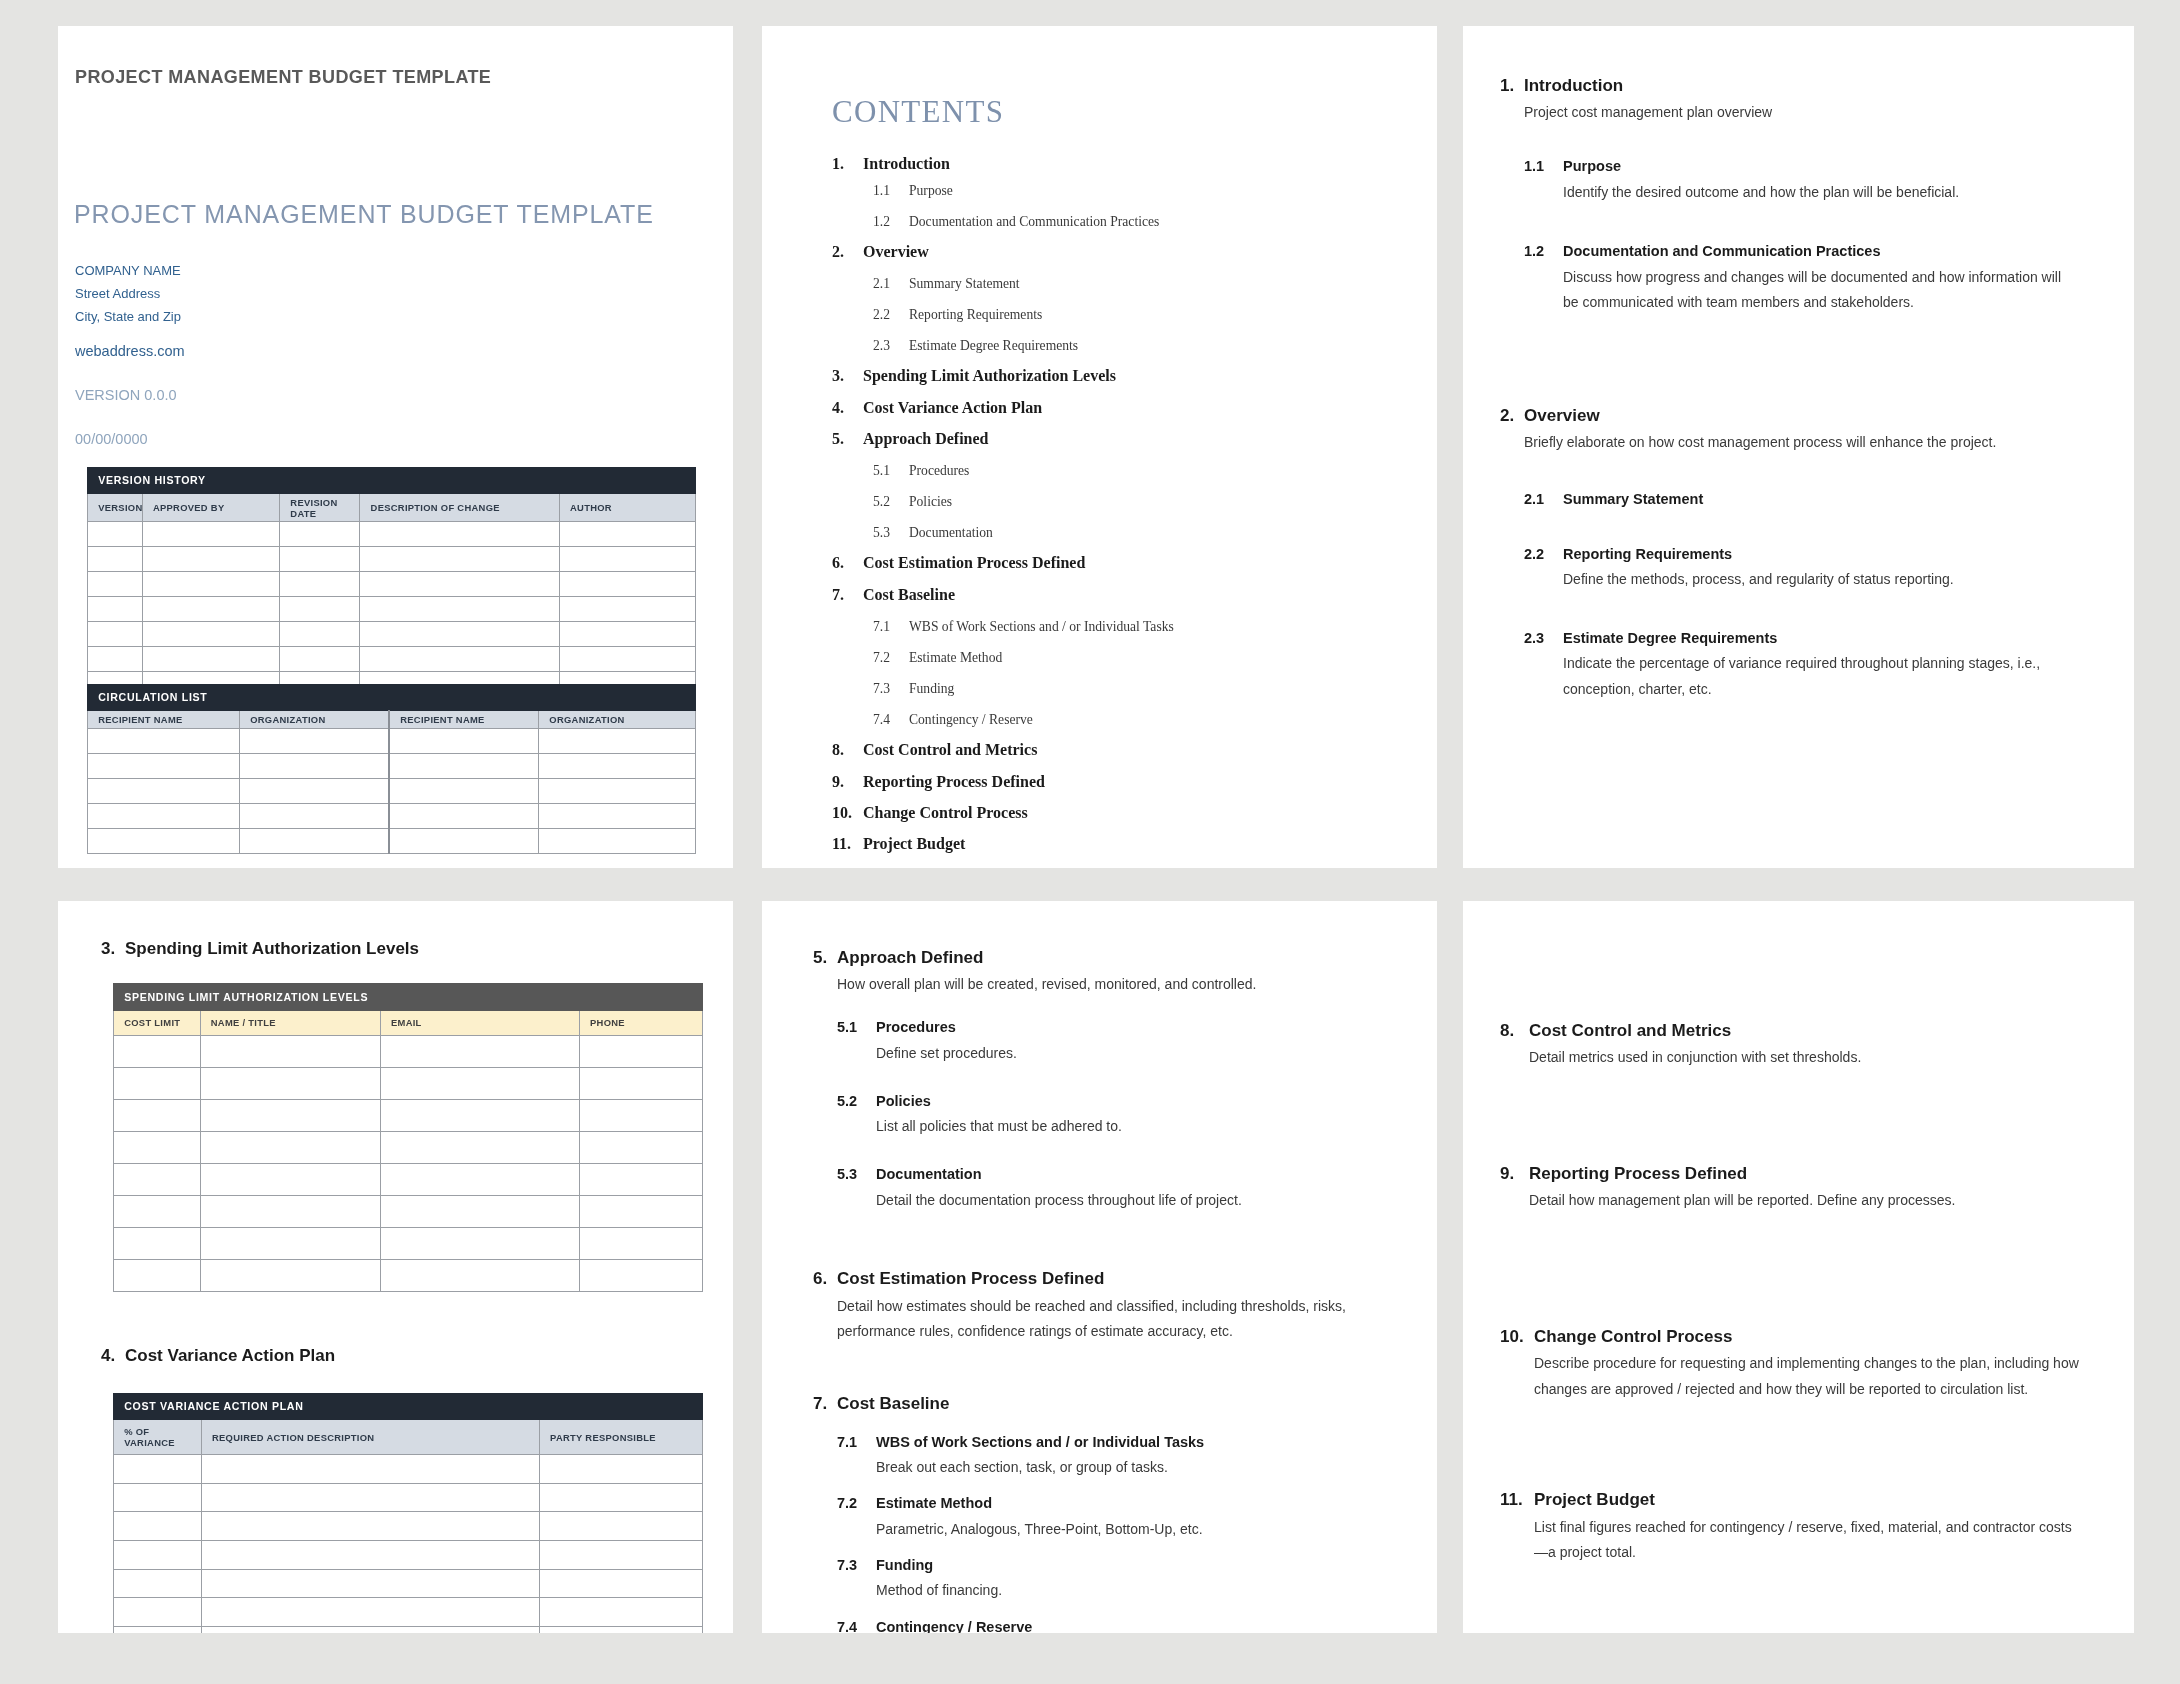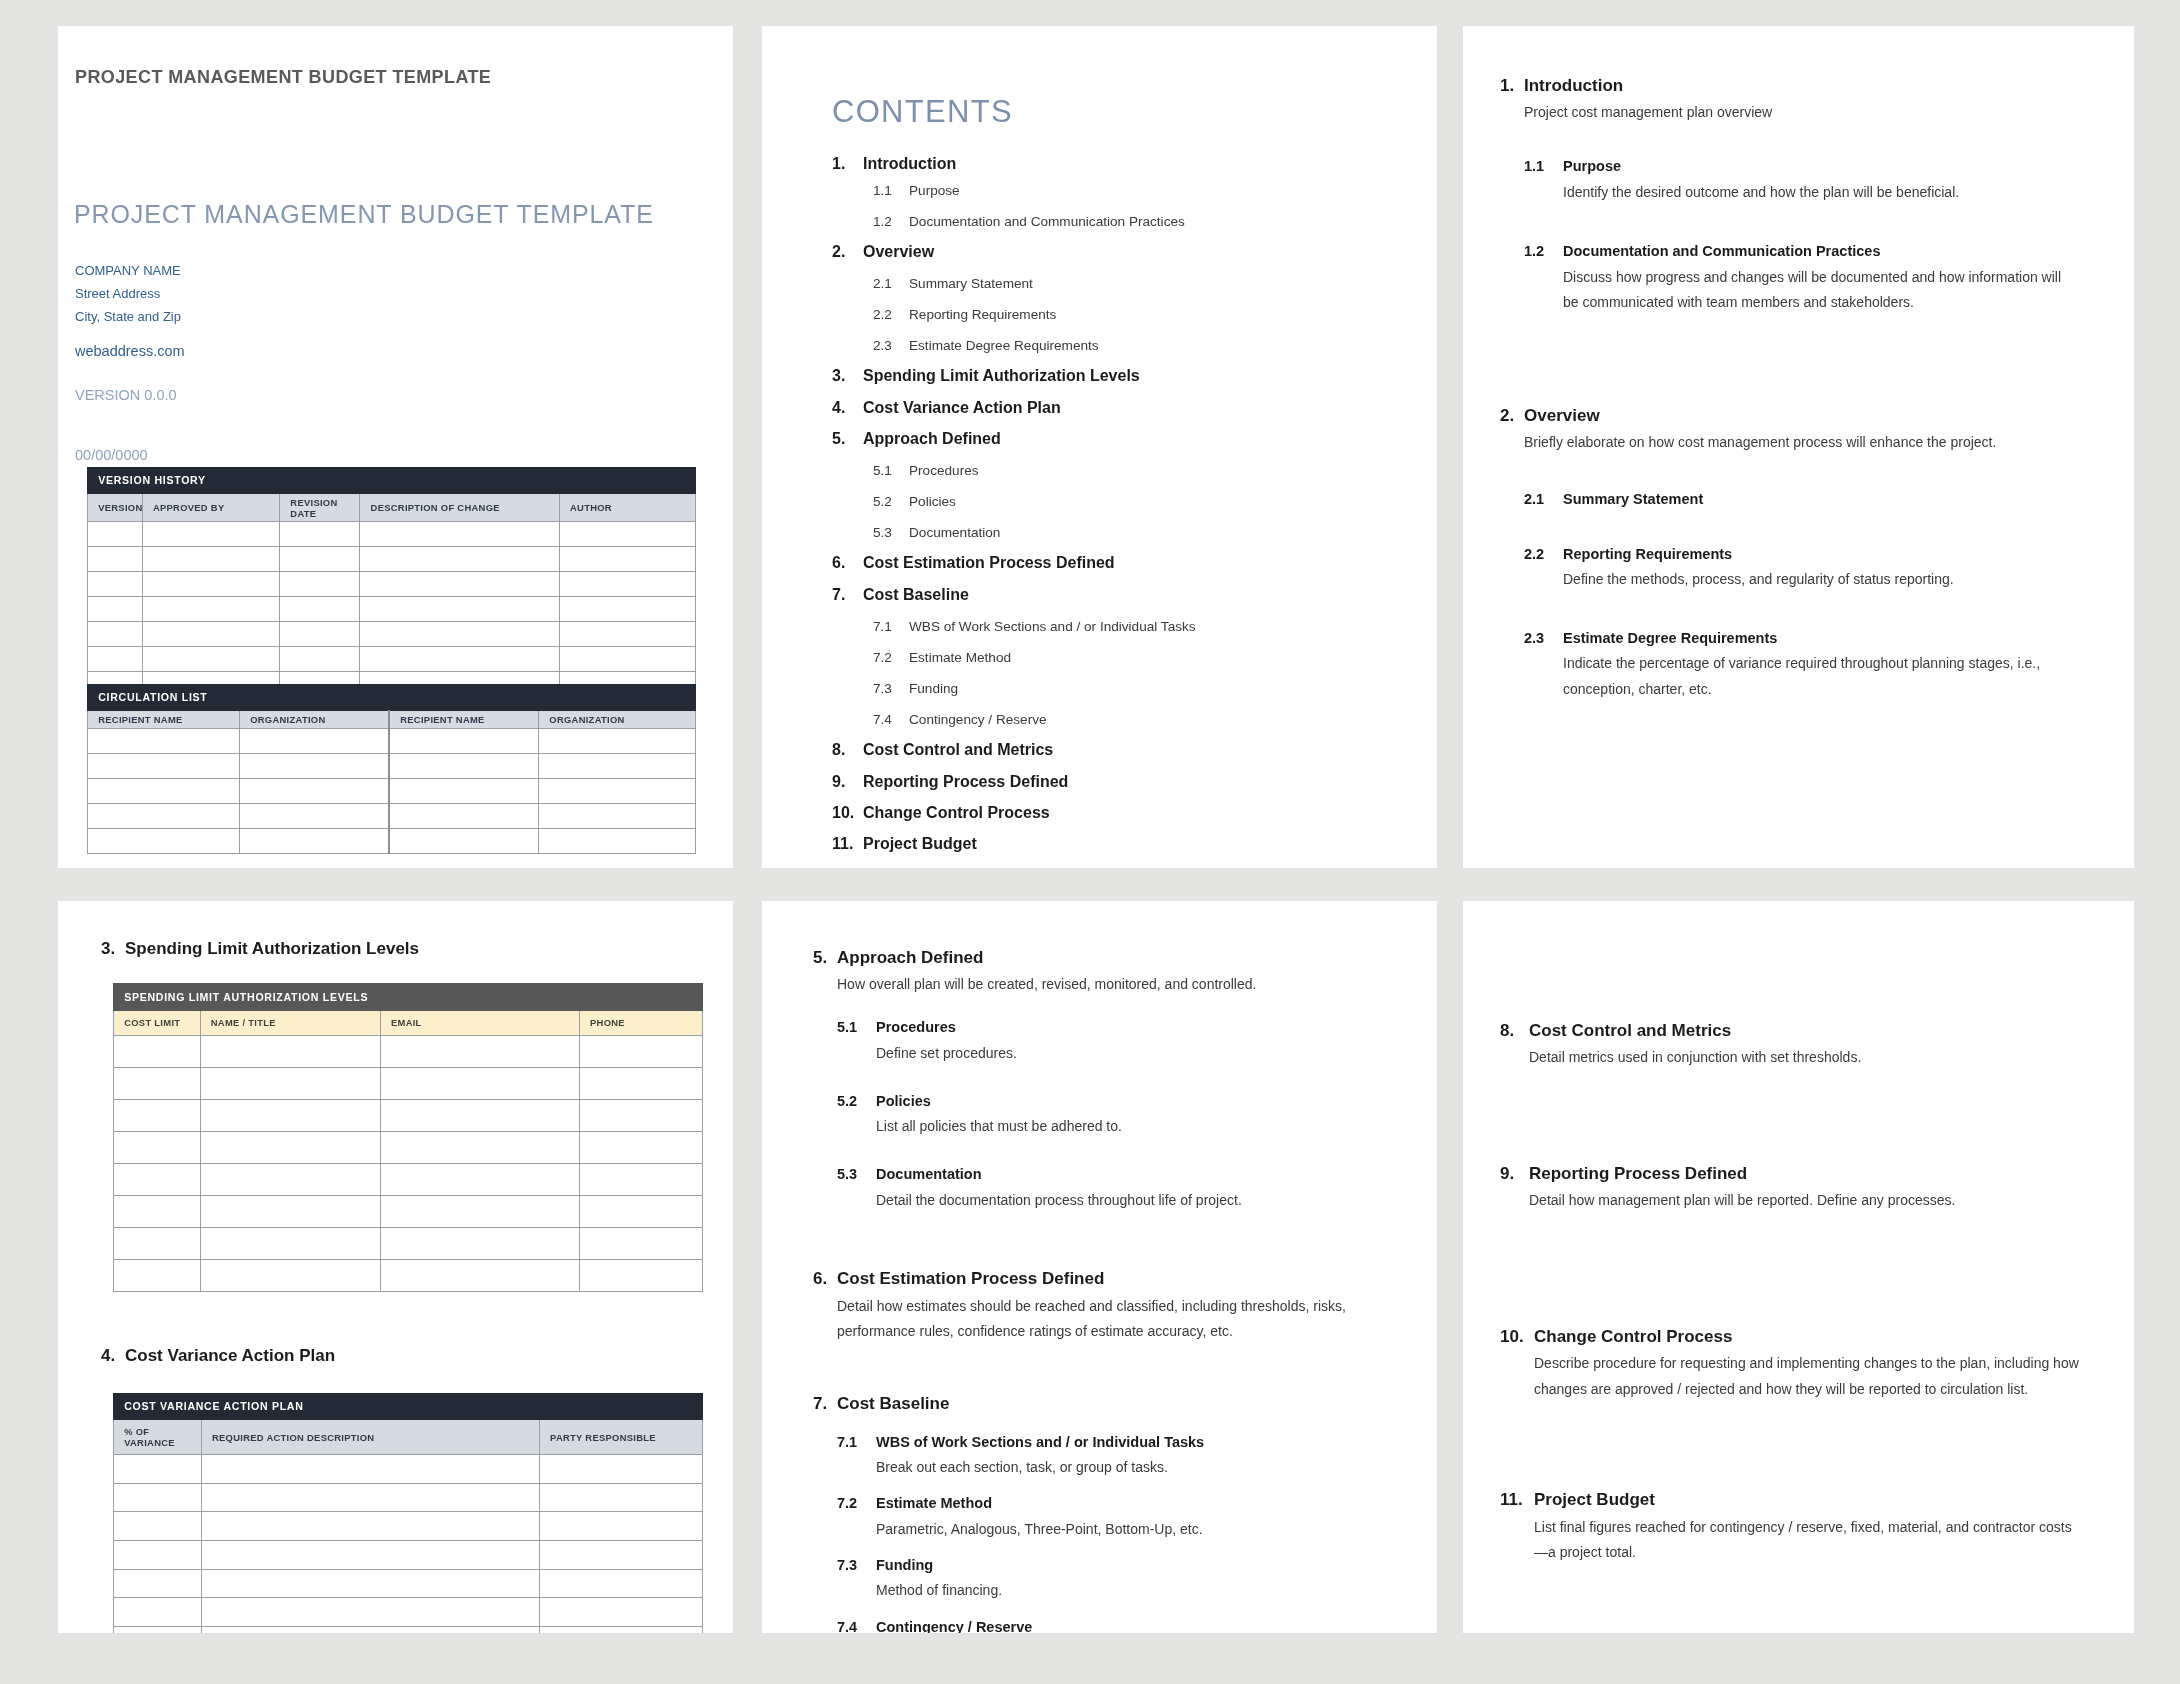--- a/index.html
+++ b/index.html
@@ -57,21 +57,21 @@
   <section class="page" style="left:58px;top:25.6px;width:675px;height:842px;">
     <div class="abs kicker" style="left:17px;top:41px;">PROJECT MANAGEMENT BUDGET TEMPLATE</div>
     <div class="abs cover-sub" style="left:16px;top:174px;">PROJECT MANAGEMENT BUDGET TEMPLATE</div>
     <div class="abs company" style="left:17px;top:233px;">
       <div>COMPANY NAME</div>
       <div>Street Address</div>
       <div>City, State and Zip</div>
     </div>
     <div class="abs weblink" style="left:17px;top:317px;">webaddress.com</div>
     <div class="abs muted-blue" style="left:17px;top:361px;">VERSION 0.0.0</div>
-    <div class="abs muted-blue" style="left:17px;top:405px;margin-top:16px;">00/00/0000</div>
+    <div class="abs muted-blue" style="left:17px;top:405px;">00/00/0000</div>
 
     <div class="abs" style="left:29px;top:441px;width:609px;">
       <table class="tbl rows28">
         <colgroup>
             <col style="width:9%">
             <col style="width:22.6%">
             <col style="width:13.2%">
             <col style="width:32.8%">
             <col style="width:22.4%">
           </colgroup>
@@ -190,21 +190,21 @@
               <td class="cell"></td>
               <td class="cell"></td>
               <td class="cell"></td>
             </tr>
           </tbody>
       </table>
     </div>
   </section>
 
   <section class="page" style="left:762px;top:25.6px;width:675px;height:842px;padding:0;">
-    <div style="padding:68px 34px 0 70px;">
+    <div style="padding:68px 34px 0 70px;font-family:Liberation Serif, serif;">
       <div class="toc-title">CONTENTS</div>
       <div class="toc">
         <div class="toc-main" style="margin-top:20.4px;">
             <span class="tn">1.</span>
             <span>Introduction</span>
           </div>
         <div class="toc-sub" style="margin-top:6.8px;">
             <span class="tn">1.1</span>
             <span>Purpose</span>
           </div>

